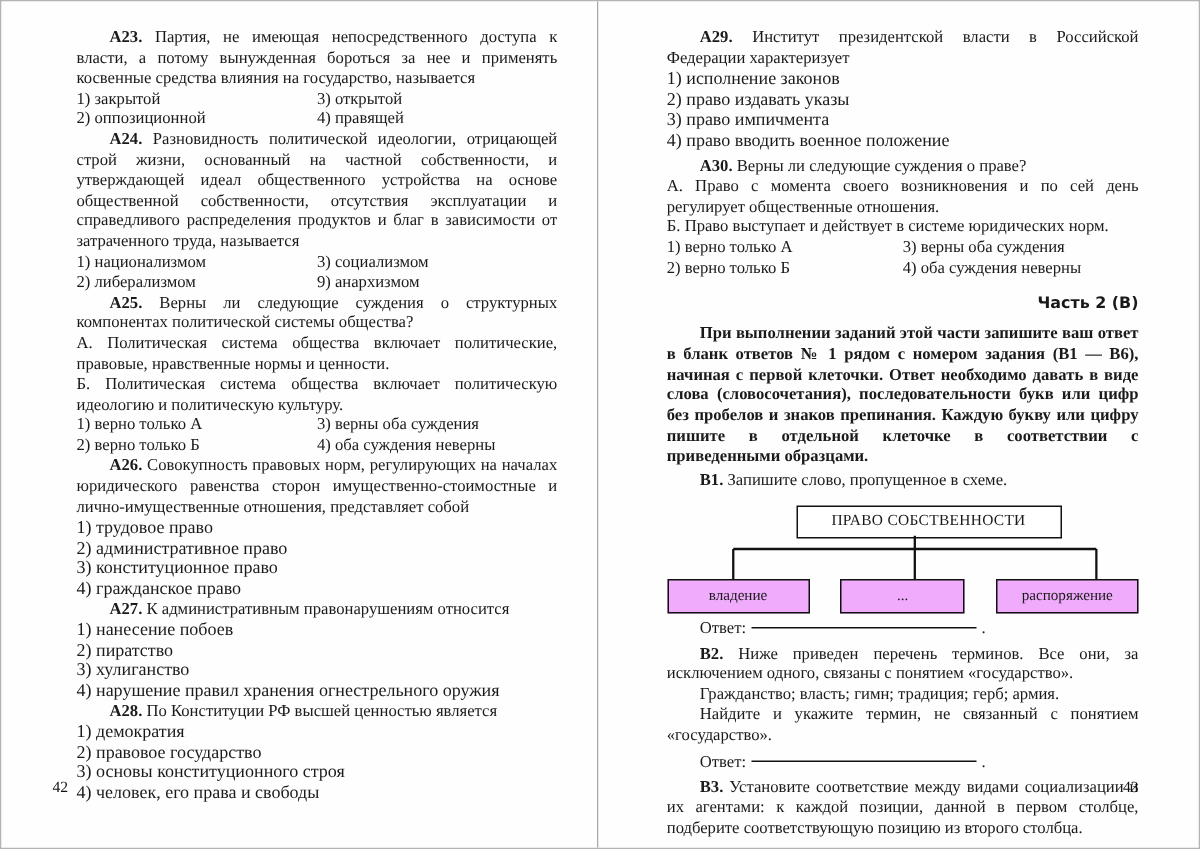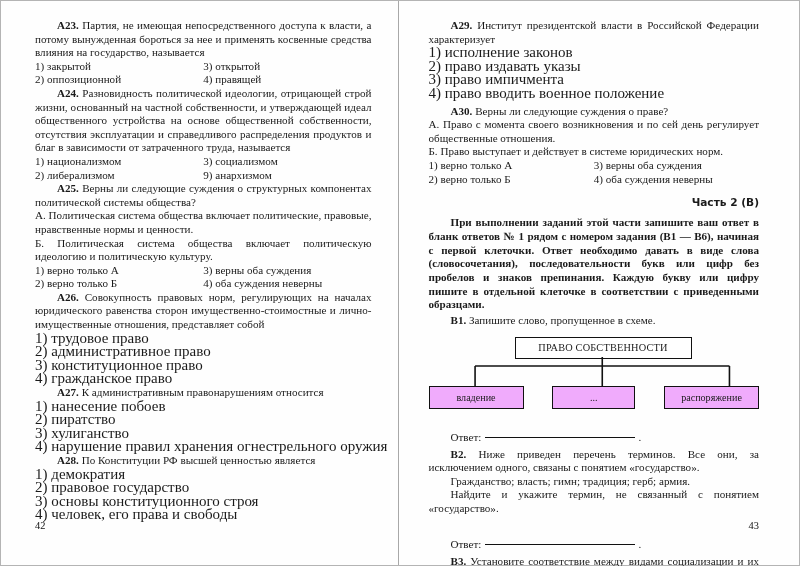--- a/index.html
+++ b/index.html
@@ -21,21 +21,21 @@
   .page{
     position:relative;
     box-sizing:border-box;
     height:100%;
     background:#fefefe;
   }
   .page-left{width:398px;border-right:1px solid #a8a8a8;}
   .page-right{width:401px;}
   .page-body{
     position:absolute;
-    left:0;right:0;top:0;
+    left:16px;right:0;top:0;
     padding:18px 26px 0 34px;
     box-sizing:border-box;
   }
   .page-right .page-body{padding:18px 40px 0 30px;}
 
   p{margin:0;}
   .q{
     text-align:justify;
     text-justify:inter-word;
     font-size:11.1px;
@@ -45,21 +45,21 @@
     hyphens:manual;
   }
   .q .lbl{font-weight:bold;}
   .stmt{
     text-align:justify;
     font-size:11.1px;
     line-height:13.6px;
     text-indent:0;
   }
   .opts-1col{
-    font-size:15px;line-height:13.6px;
+    font-size:12px;line-height:13.6px;
   }
   .opt{white-space:nowrap;}
   .opts-2col{
     display:flex;
     font-size:11.1px;line-height:13.6px;
   }
   .opts-2col .col{width:50%;}
   .gap{height:4px;}
   .gap-s{height:2px;}
 
@@ -110,21 +110,21 @@
     display:flex;align-items:center;justify-content:center;
     font-size:10.1px;
     background:#f0abfc;
   }
   .scheme-box.mid{width:81px;}
 
   .answer-line{
     font-size:11.1px;
     line-height:14px;
     padding-left:22px;
-    margin-top:21px;
+    margin-top:3px;
     white-space:nowrap;
   }
   .answer-line .rule{
     display:inline-block;
     width:150px;
     border-bottom:1.3px solid #111;
     margin:0 3px 3px 4px;
   }
 
   .folio{

